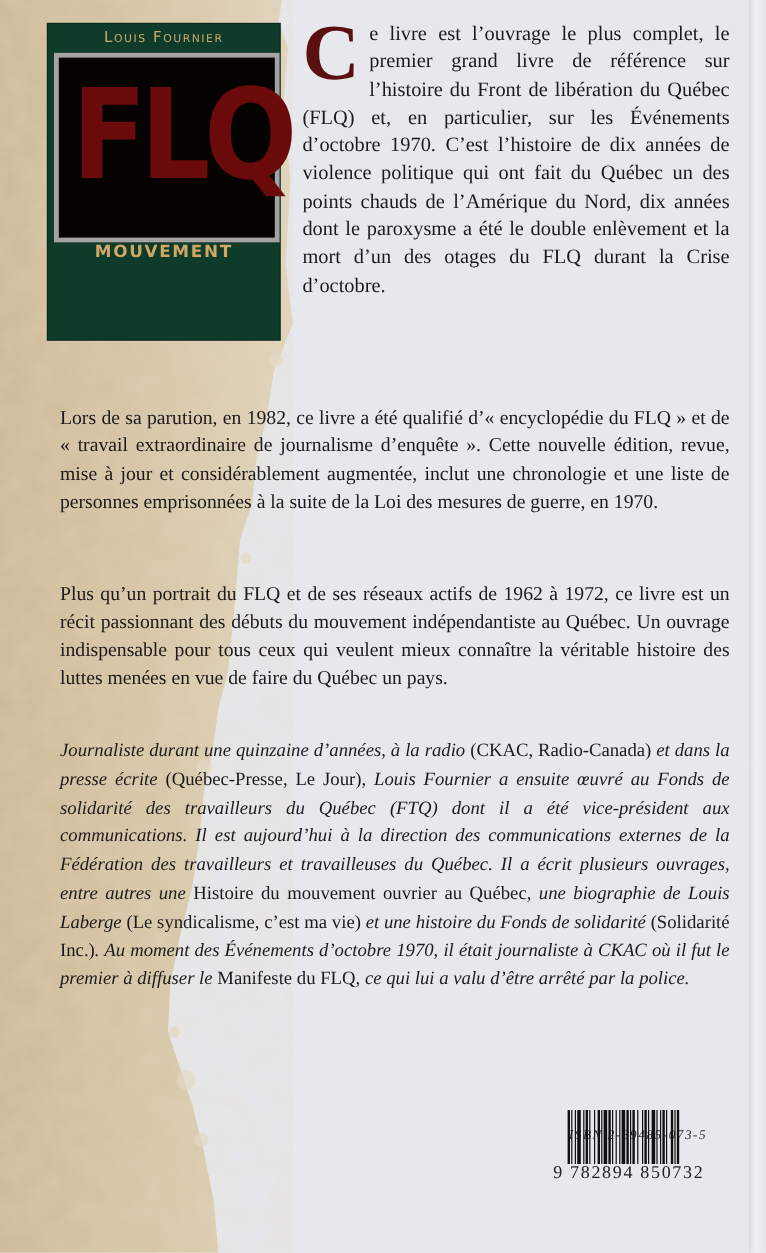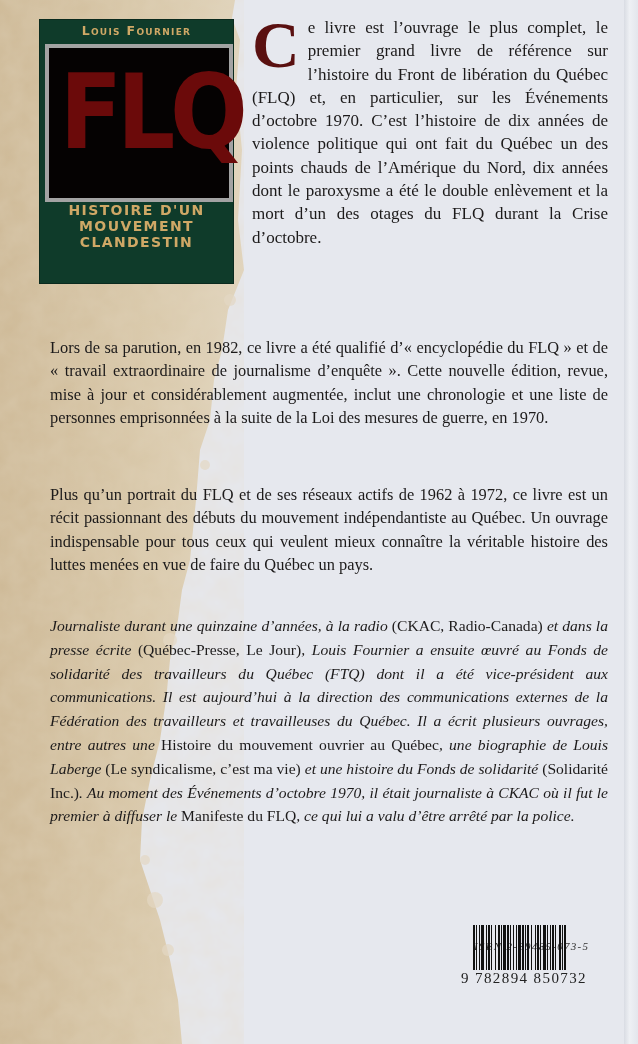--- a/index.html
+++ b/index.html
@@ -18,21 +18,21 @@
     position: absolute; top: 0; right: 0; width: 14px; height: 1044px;
     background: linear-gradient(90deg, #d9dce3 0%, #eef0f4 40%, #e3e6ec 100%);
   }
   
   .cover {
     position: absolute; left: 40px; top: 20px; width: 193px; height: 263px;
     background: #0f3b2a; box-shadow: 0 0 0 1px #0a2a1e;
   }
   .cover .author {
     position: absolute; left: 0; top: 3px; width: 100%; text-align: center;
-    font-family: "DejaVu Sans", sans-serif; font-weight: bold;
+    font-family: "DejaVu Sans", sans-serif; font-weight: normal;
     font-size: 12.5px; letter-spacing: 1.3px; color: #cfa866;
     font-variant: small-caps;
   }
   .cover .flq-box {
     position: absolute; left: 5px; top: 24px; width: 180px; height: 150px;
     background: #050202; border: 4px solid #a3a3a3;
   }
   .cover .flq {
     position: absolute; left: 0; top: 12px; width: 100%; text-align: center;
     font-family: "DejaVu Sans", sans-serif; font-weight: bold;
@@ -122,23 +122,21 @@
 </svg>
 
 <div class="right-strip"></div>
 
 <div class="cover">
   <div class="author">Louis Fournier</div>
   <div class="flq-box">
     <div class="flq">FLQ</div>
   </div>
   <div class="subtitle">
-    <span>HISTOIRE D'UN</span>
     <span>MOUVEMENT</span>
-    <span>CLANDESTIN</span>
   </div>
 </div>
 
 <div class="intro">
   <span class="dropcap">C</span>
   <span>e livre est l’ouvrage le plus complet, le premier grand livre de référence sur l’histoire du Front de libération du Québec (FLQ) et, en particulier, sur les Événements d’octobre 1970. C’est l’histoire de dix années de violence politique qui ont fait du Québec un des points chauds de l’Amérique du Nord, dix années dont le paroxysme a été le double enlèvement et la mort d’un des otages du FLQ durant la Crise d’octobre.</span>
 </div>
 
 <div class="para p2">Lors de sa parution, en 1982, ce livre a été qualifié d’« encyclopédie du FLQ » et de « travail extraordinaire de journalisme d’enquête ». Cette nouvelle édition, revue, mise à jour et considérablement augmentée, inclut une chronologie et une liste de personnes emprisonnées à la suite de la Loi des mesures de guerre, en 1970.</div>
 <div class="para p3">Plus qu’un portrait du FLQ et de ses réseaux actifs de 1962 à 1972, ce livre est un récit passionnant des débuts du mouvement indépen­dantiste au Québec. Un ouvrage indispensable pour tous ceux qui veulent mieux connaître la véritable histoire des luttes menées en vue de faire du Québec un pays.</div>

